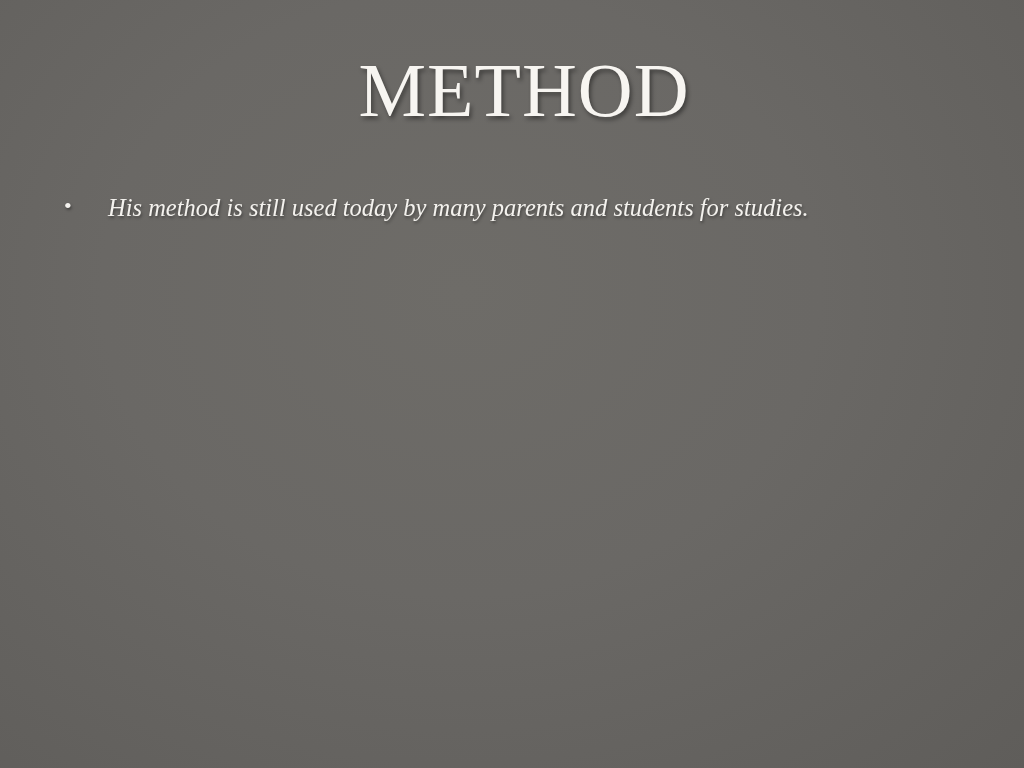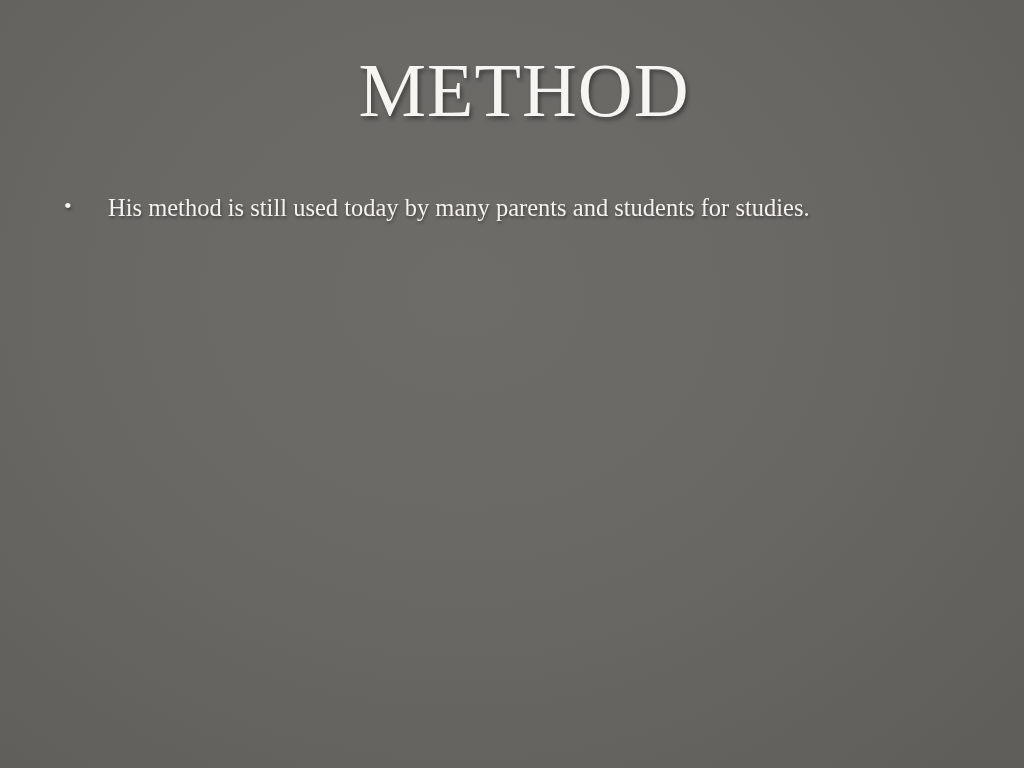--- a/index.html
+++ b/index.html
@@ -57,20 +57,21 @@
     flex: 0 0 auto;
     width: 52px;
     font-size: 22px;
     line-height: 1.3;
     text-align: left;
     padding-left: 8px;
     box-sizing: border-box;
   }
   .bullet-text {
     flex: 1 1 auto;
+    font-style: italic;
   }
 </style>
 </head>
 <body>
 
 <div class="slide">
 
   <h1 class="slide-title">METHOD</h1>
 
   <ul class="bullet-list">

